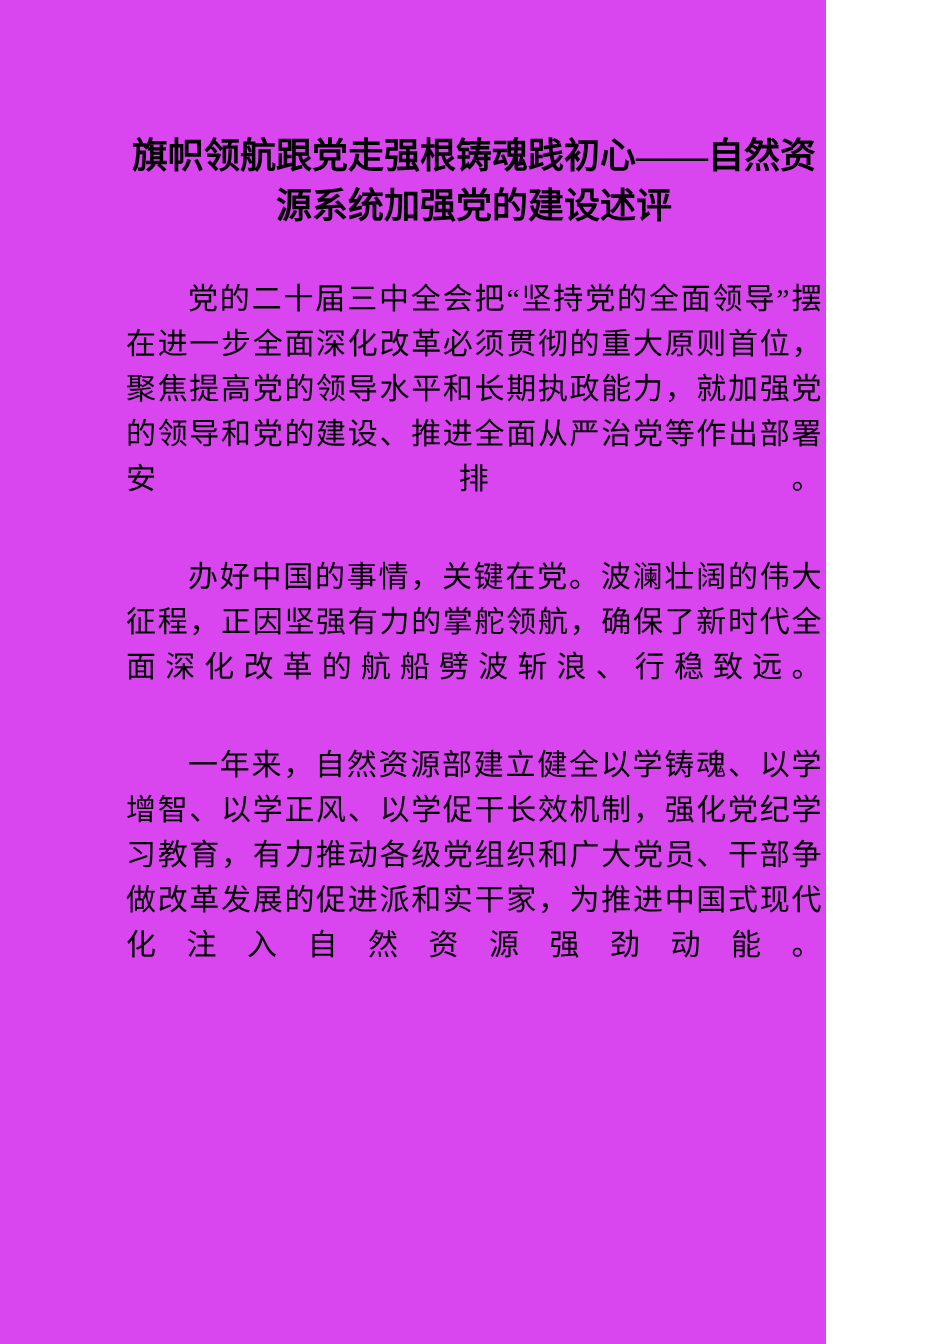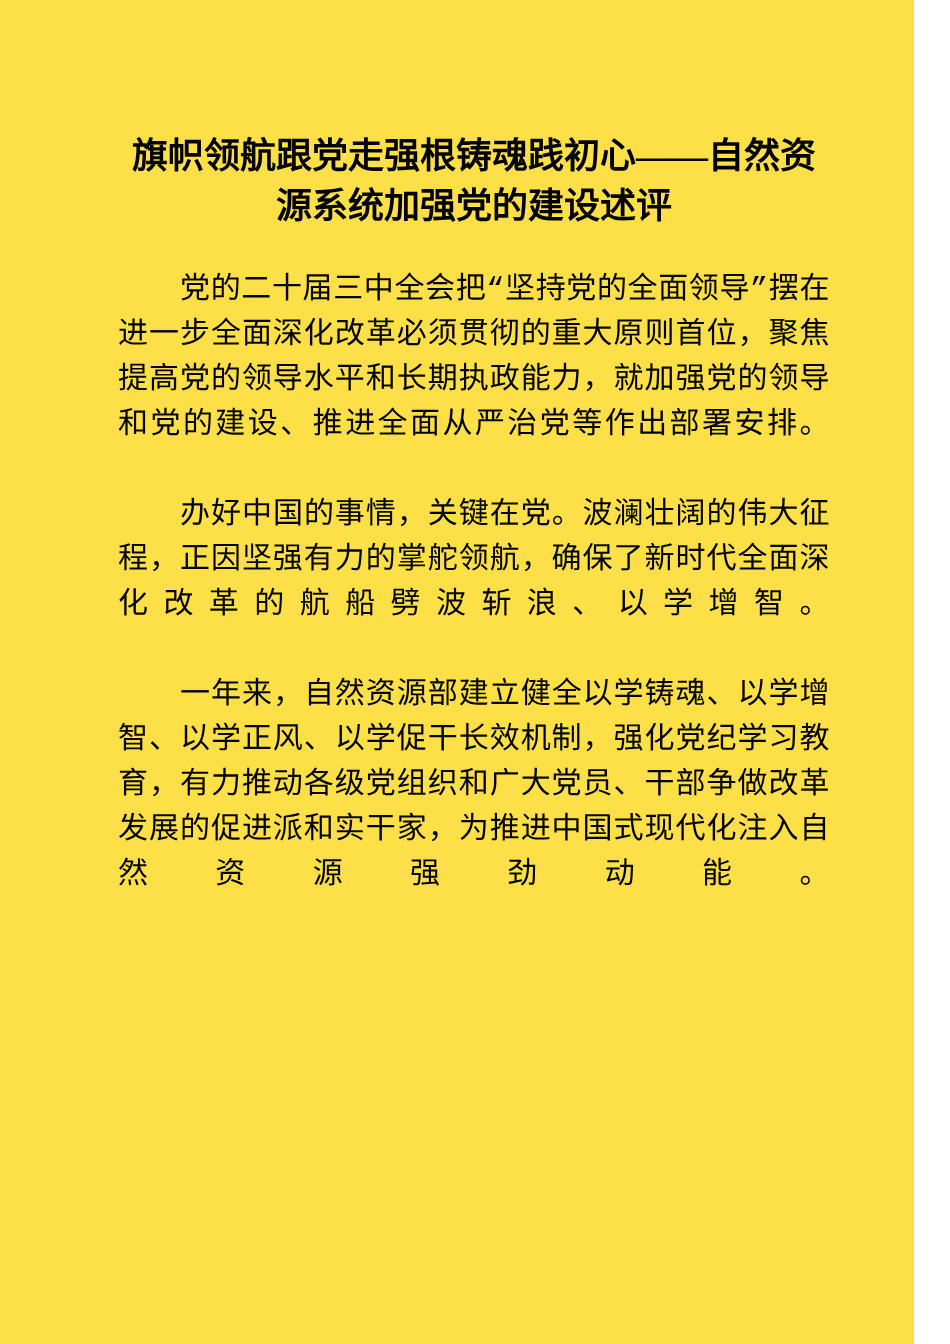--- a/index.html
+++ b/index.html
@@ -16,23 +16,23 @@
     overflow: hidden;
     font-family: "Liberation Serif", "DejaVu Serif", serif;
     color: #000000;
     -webkit-font-smoothing: antialiased;
   }
 
   .page {
     position: absolute;
     left: 0;
     top: 0;
-    width: 914px;
+    width: 826px;
     height: 1344px;
-    background: #fde047;
+    background: #d946ef;
     box-sizing: border-box;
   }
 
   
   .doc-body {
     position: absolute;
     left: 118px;
     top: 0;
     width: 712px;
   }
@@ -55,23 +55,23 @@
   }
 
   .paragraphs {
     position: absolute;
     left: 0;
     top: 268px;
     width: 712px;
   }
 
   p.para {
-    margin: 0;
+    margin: 8px;
     padding: 0;
-    font-family: Liberation Mono, monospace;
+    font-family: Liberation Serif, serif;
     font-size: 30px;
     line-height: 45px;
     text-align: justify;
     text-justify: inter-ideograph;
     text-indent: 62px;
     color: #000000;
     letter-spacing: 0.6px;
     word-break: break-all;
   }
 
@@ -85,19 +85,19 @@
 </head>
 <body>
 
 <div class="page">
   <div class="doc-body">
 
     <h1 class="doc-title">旗帜领航跟党走强根铸魂践初心——自然资源系统加强党的建设述评</h1>
 
     <div class="paragraphs">
       <p class="para">党的二十届三中全会把“坚持党的全面领导”摆在进一步全面深化改革必须贯彻的重大原则首位，聚焦提高党的领导水平和长期执政能力，就加强党的领导和党的建设、推进全面从严治党等作出部署安排。</p>
-      <p class="para">办好中国的事情，关键在党。波澜壮阔的伟大征程，正因坚强有力的掌舵领航，确保了新时代全面深化改革的航船劈波斩浪、以学增智。</p>
+      <p class="para">办好中国的事情，关键在党。波澜壮阔的伟大征程，正因坚强有力的掌舵领航，确保了新时代全面深化改革的航船劈波斩浪、行稳致远。</p>
       <p class="para">一年来，自然资源部建立健全以学铸魂、以学增智、以学正风、以学促干长效机制，强化党纪学习教育，有力推动各级党组织和广大党员、干部争做改革发展的促进派和实干家，为推进中国式现代化注入自然资源强劲动能。</p>
 
     </div>
 
   </div>
 </div>
 
 </body></html>

